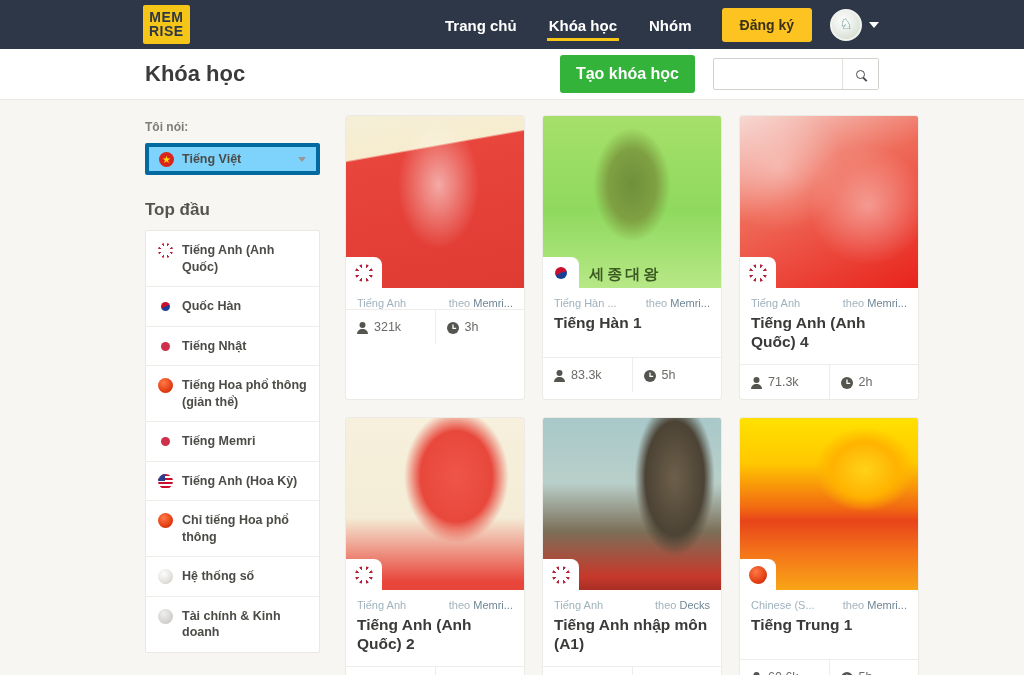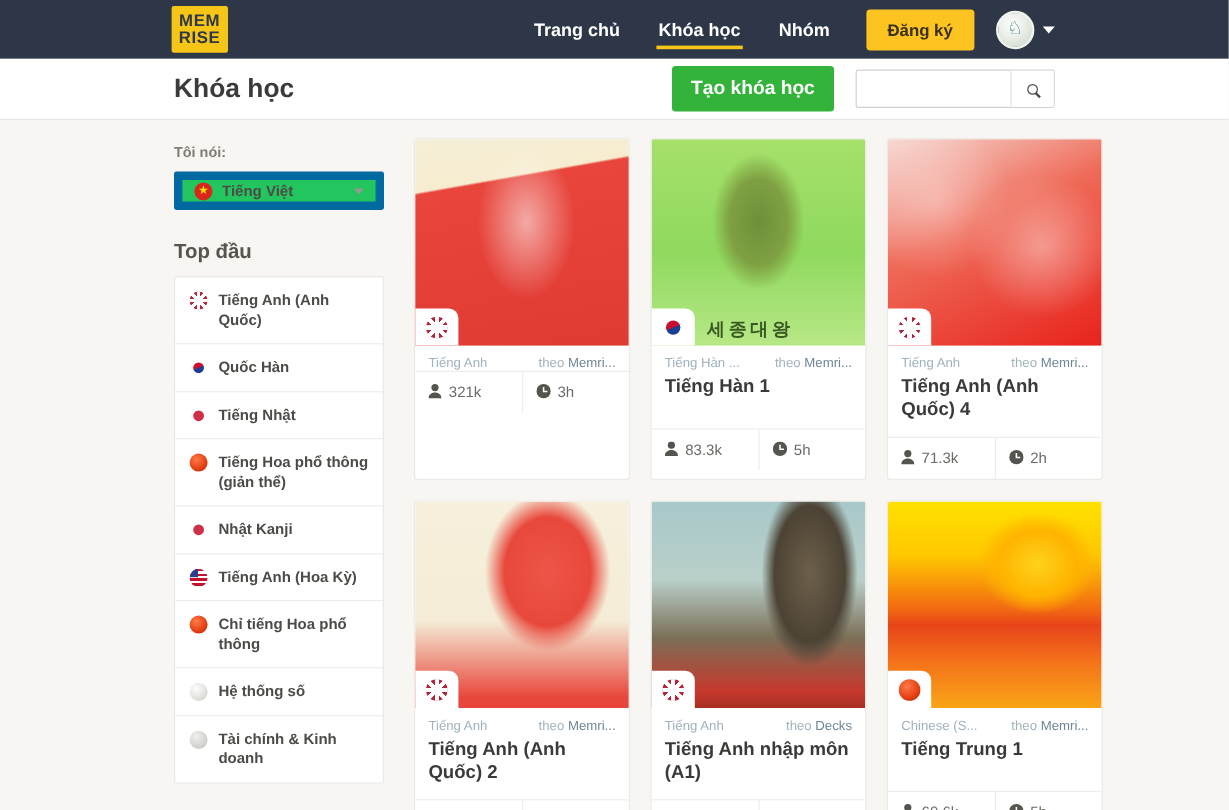--- a/index.html
+++ b/index.html
@@ -113,21 +113,21 @@
   }
 
   
   .content {
     display: flex; padding: 0 0 0 145px;
     height: 575px;
   }
   .sidebar { width: 175px; padding-top: 20px; flex-shrink: 0; }
   .side-label { font-size: 12px; color: #7e7d77; font-weight: bold; margin-bottom: 9px; }
   .lang-select {
-    background: #22c55e; border: 7px solid #0369a1;
+    background: #7dd3fc; border: 4px solid #0369a1;
     height: 32px; display: flex; align-items: center;
     padding: 0 10px; gap: 8px; cursor: pointer;
     border-radius: 2px;
   }
   .lang-select .lbl { font-size: 12.5px; color: #4c4b47; font-weight: bold; flex: 1; }
   .mini-caret {
     width: 0; height: 0;
     border-left: 4px solid transparent; border-right: 4px solid transparent;
     border-top: 5px solid #9a9892;
   }
@@ -207,21 +207,21 @@
   .card-meta .by b { color: #6f8694; font-weight: normal; }
   .card-title {
     padding: 4px 11px 12px 11px;
     font-size: 15.5px; font-weight: bold; color: #3a3a38; line-height: 1.25;
     min-height: 48px;
   }
   .card-foot {
     display: flex; border-top: 1px solid #efedea;
   }
   .card-foot .cell {
-    flex: 1; display: flex; align-items: flex-start; gap: 6px;
+    flex: 1; display: flex; align-items: flex-end; gap: 6px;
     padding: 10px 11px; font-size: 12.5px; color: #6a6a66;
   }
   .card-foot .cell + .cell { border-left: 1px solid #efedea; }
   .ic-person, .ic-clock { flex-shrink: 0; }
 
   
   .ph-bigben-red {
     background:
       radial-gradient(ellipse 38% 62% at 52% 40%, rgba(255,255,255,.55) 0%, transparent 60%),
       linear-gradient(170deg, #f4efd8 0%, #f7eccf 22%, #e8453c 23%, #e03b33 100%);
@@ -316,21 +316,21 @@
       <div class="side-item">
         <span class="flag flag-jp"></span>
         <span class="txt">Tiếng Nhật</span>
       </div>
       <div class="side-item">
         <span class="flag flag-cn"></span>
         <span class="txt">Tiếng Hoa phổ thông (giản thể)</span>
       </div>
       <div class="side-item">
         <span class="flag flag-jp"></span>
-        <span class="txt">Nhật Kanji</span>
+        <span class="txt">Tiếng Memri</span>
       </div>
       <div class="side-item">
         <span class="flag flag-us"></span>
         <span class="txt">Tiếng Anh (Hoa Kỳ)</span>
       </div>
       <div class="side-item">
         <span class="flag flag-cn"></span>
         <span class="txt">Chỉ tiếng Hoa phổ thông</span>
       </div>
       <div class="side-item">

